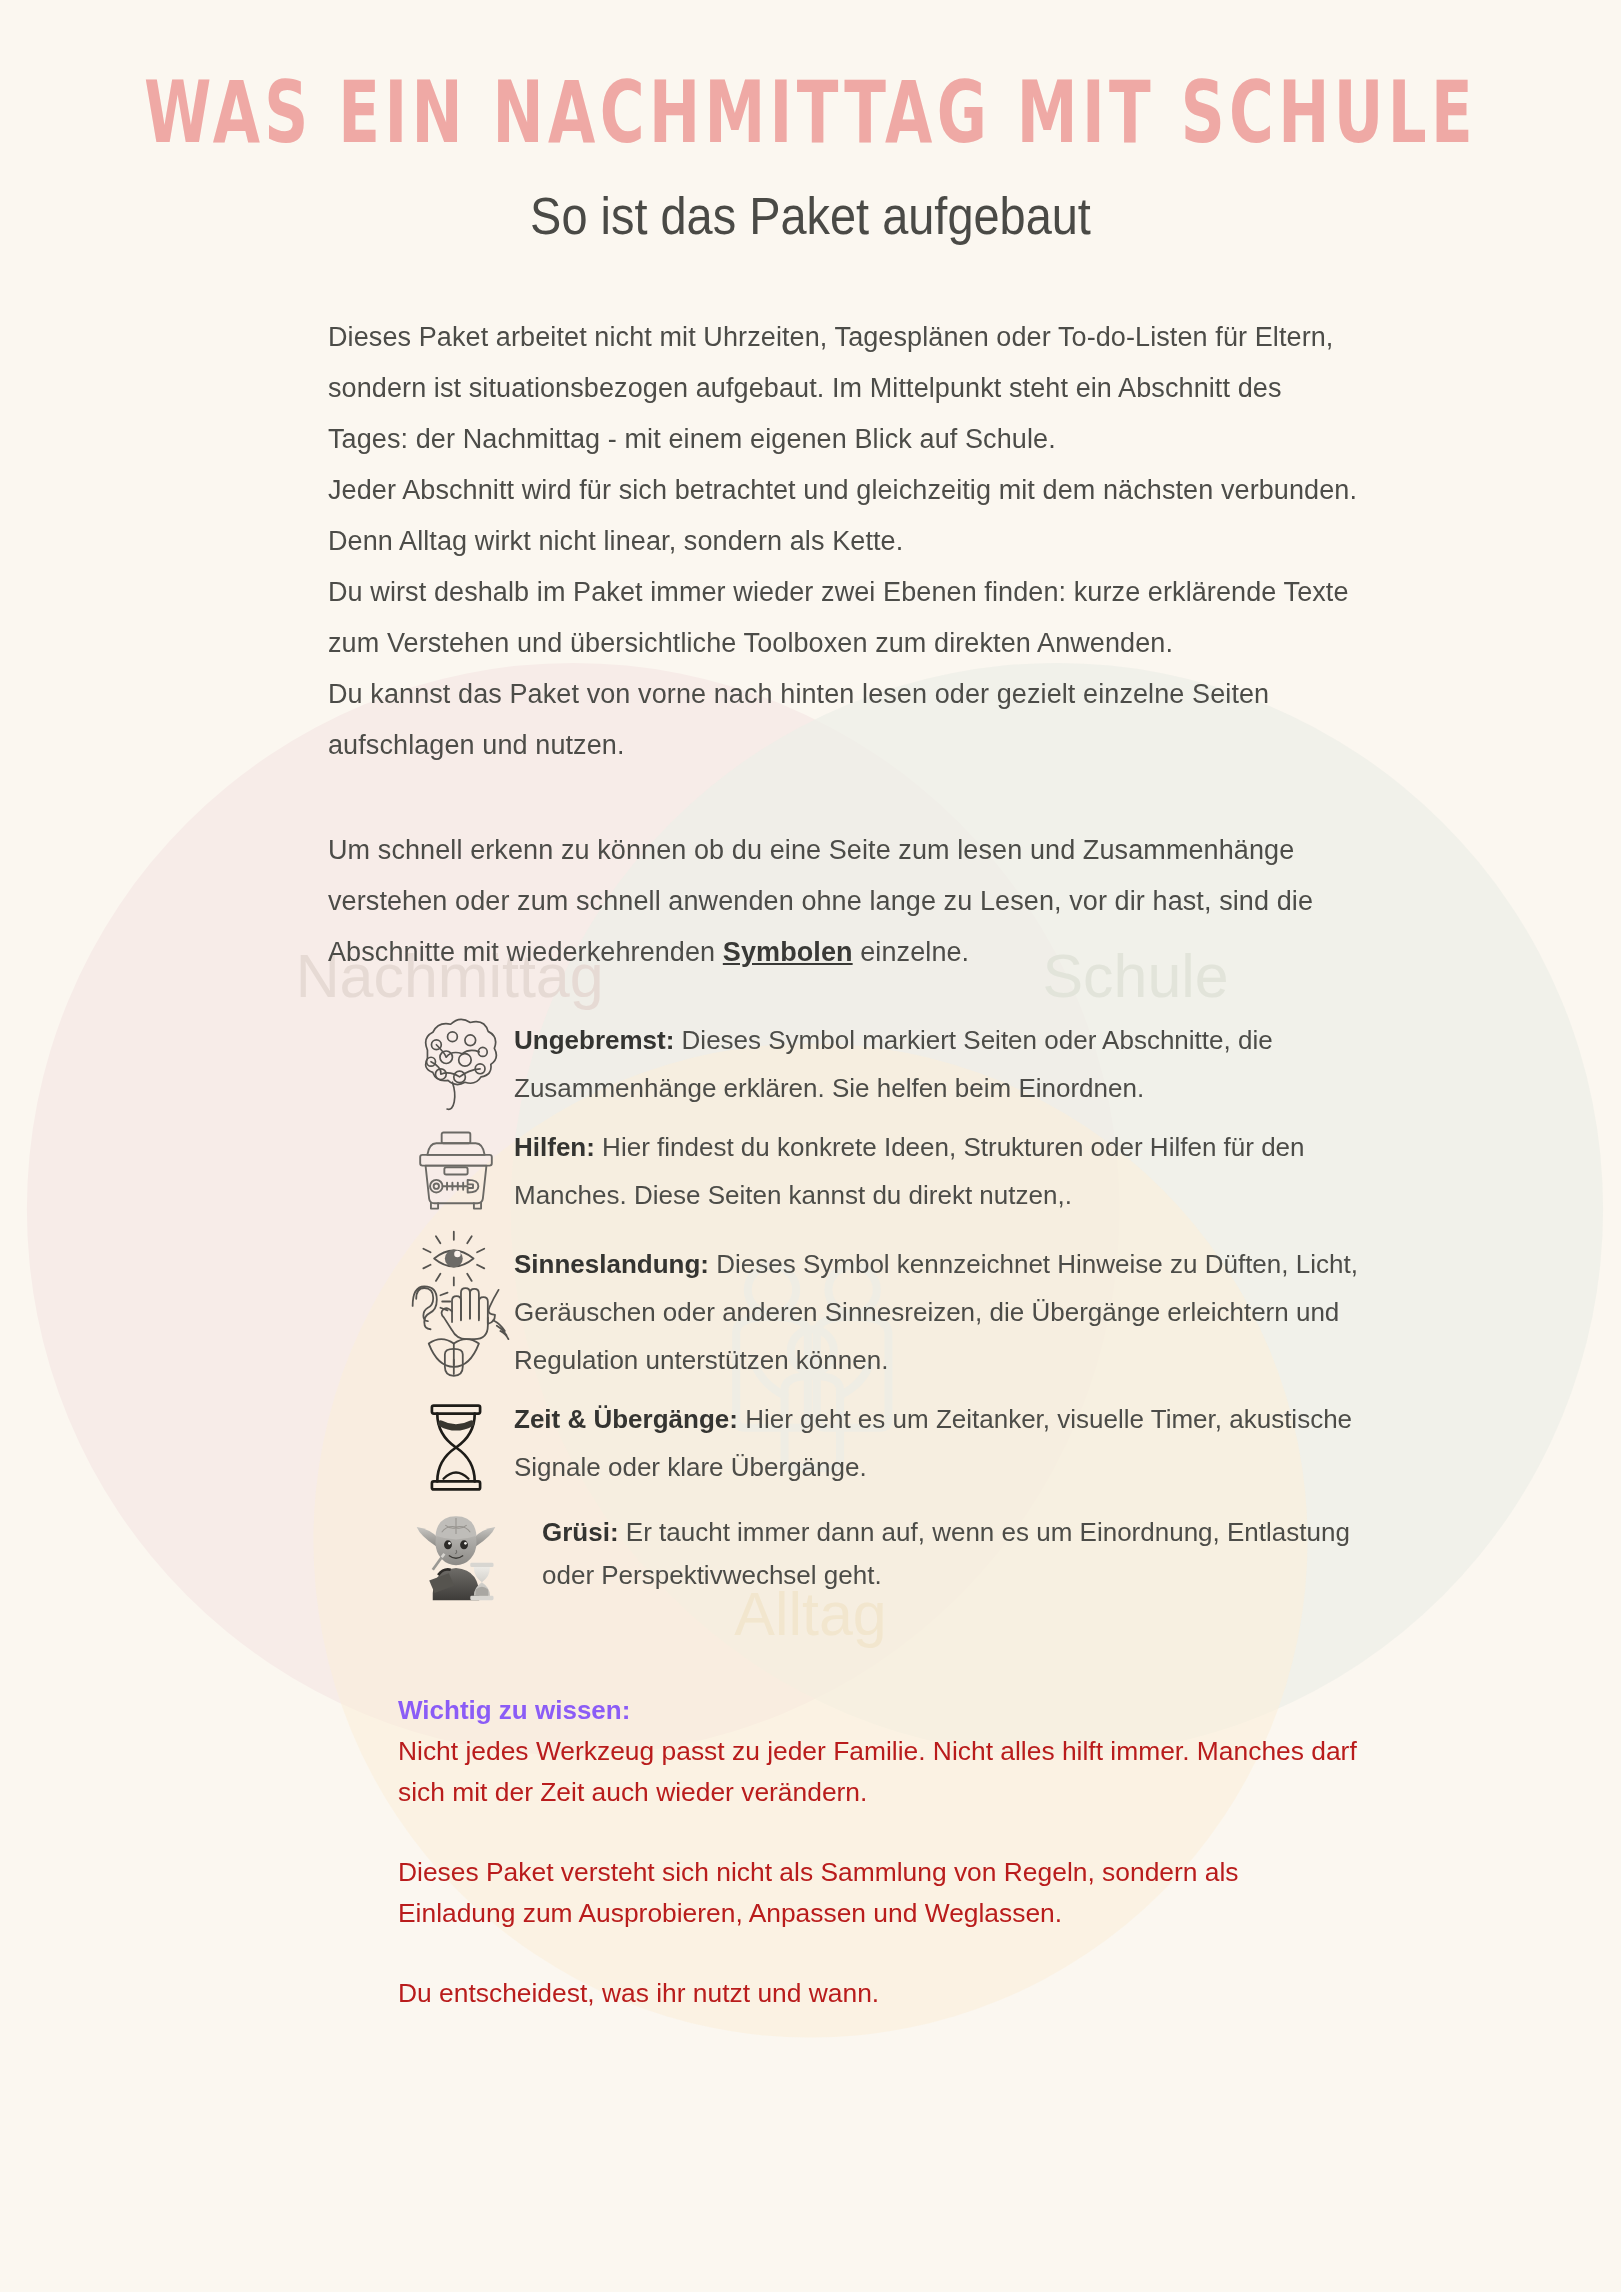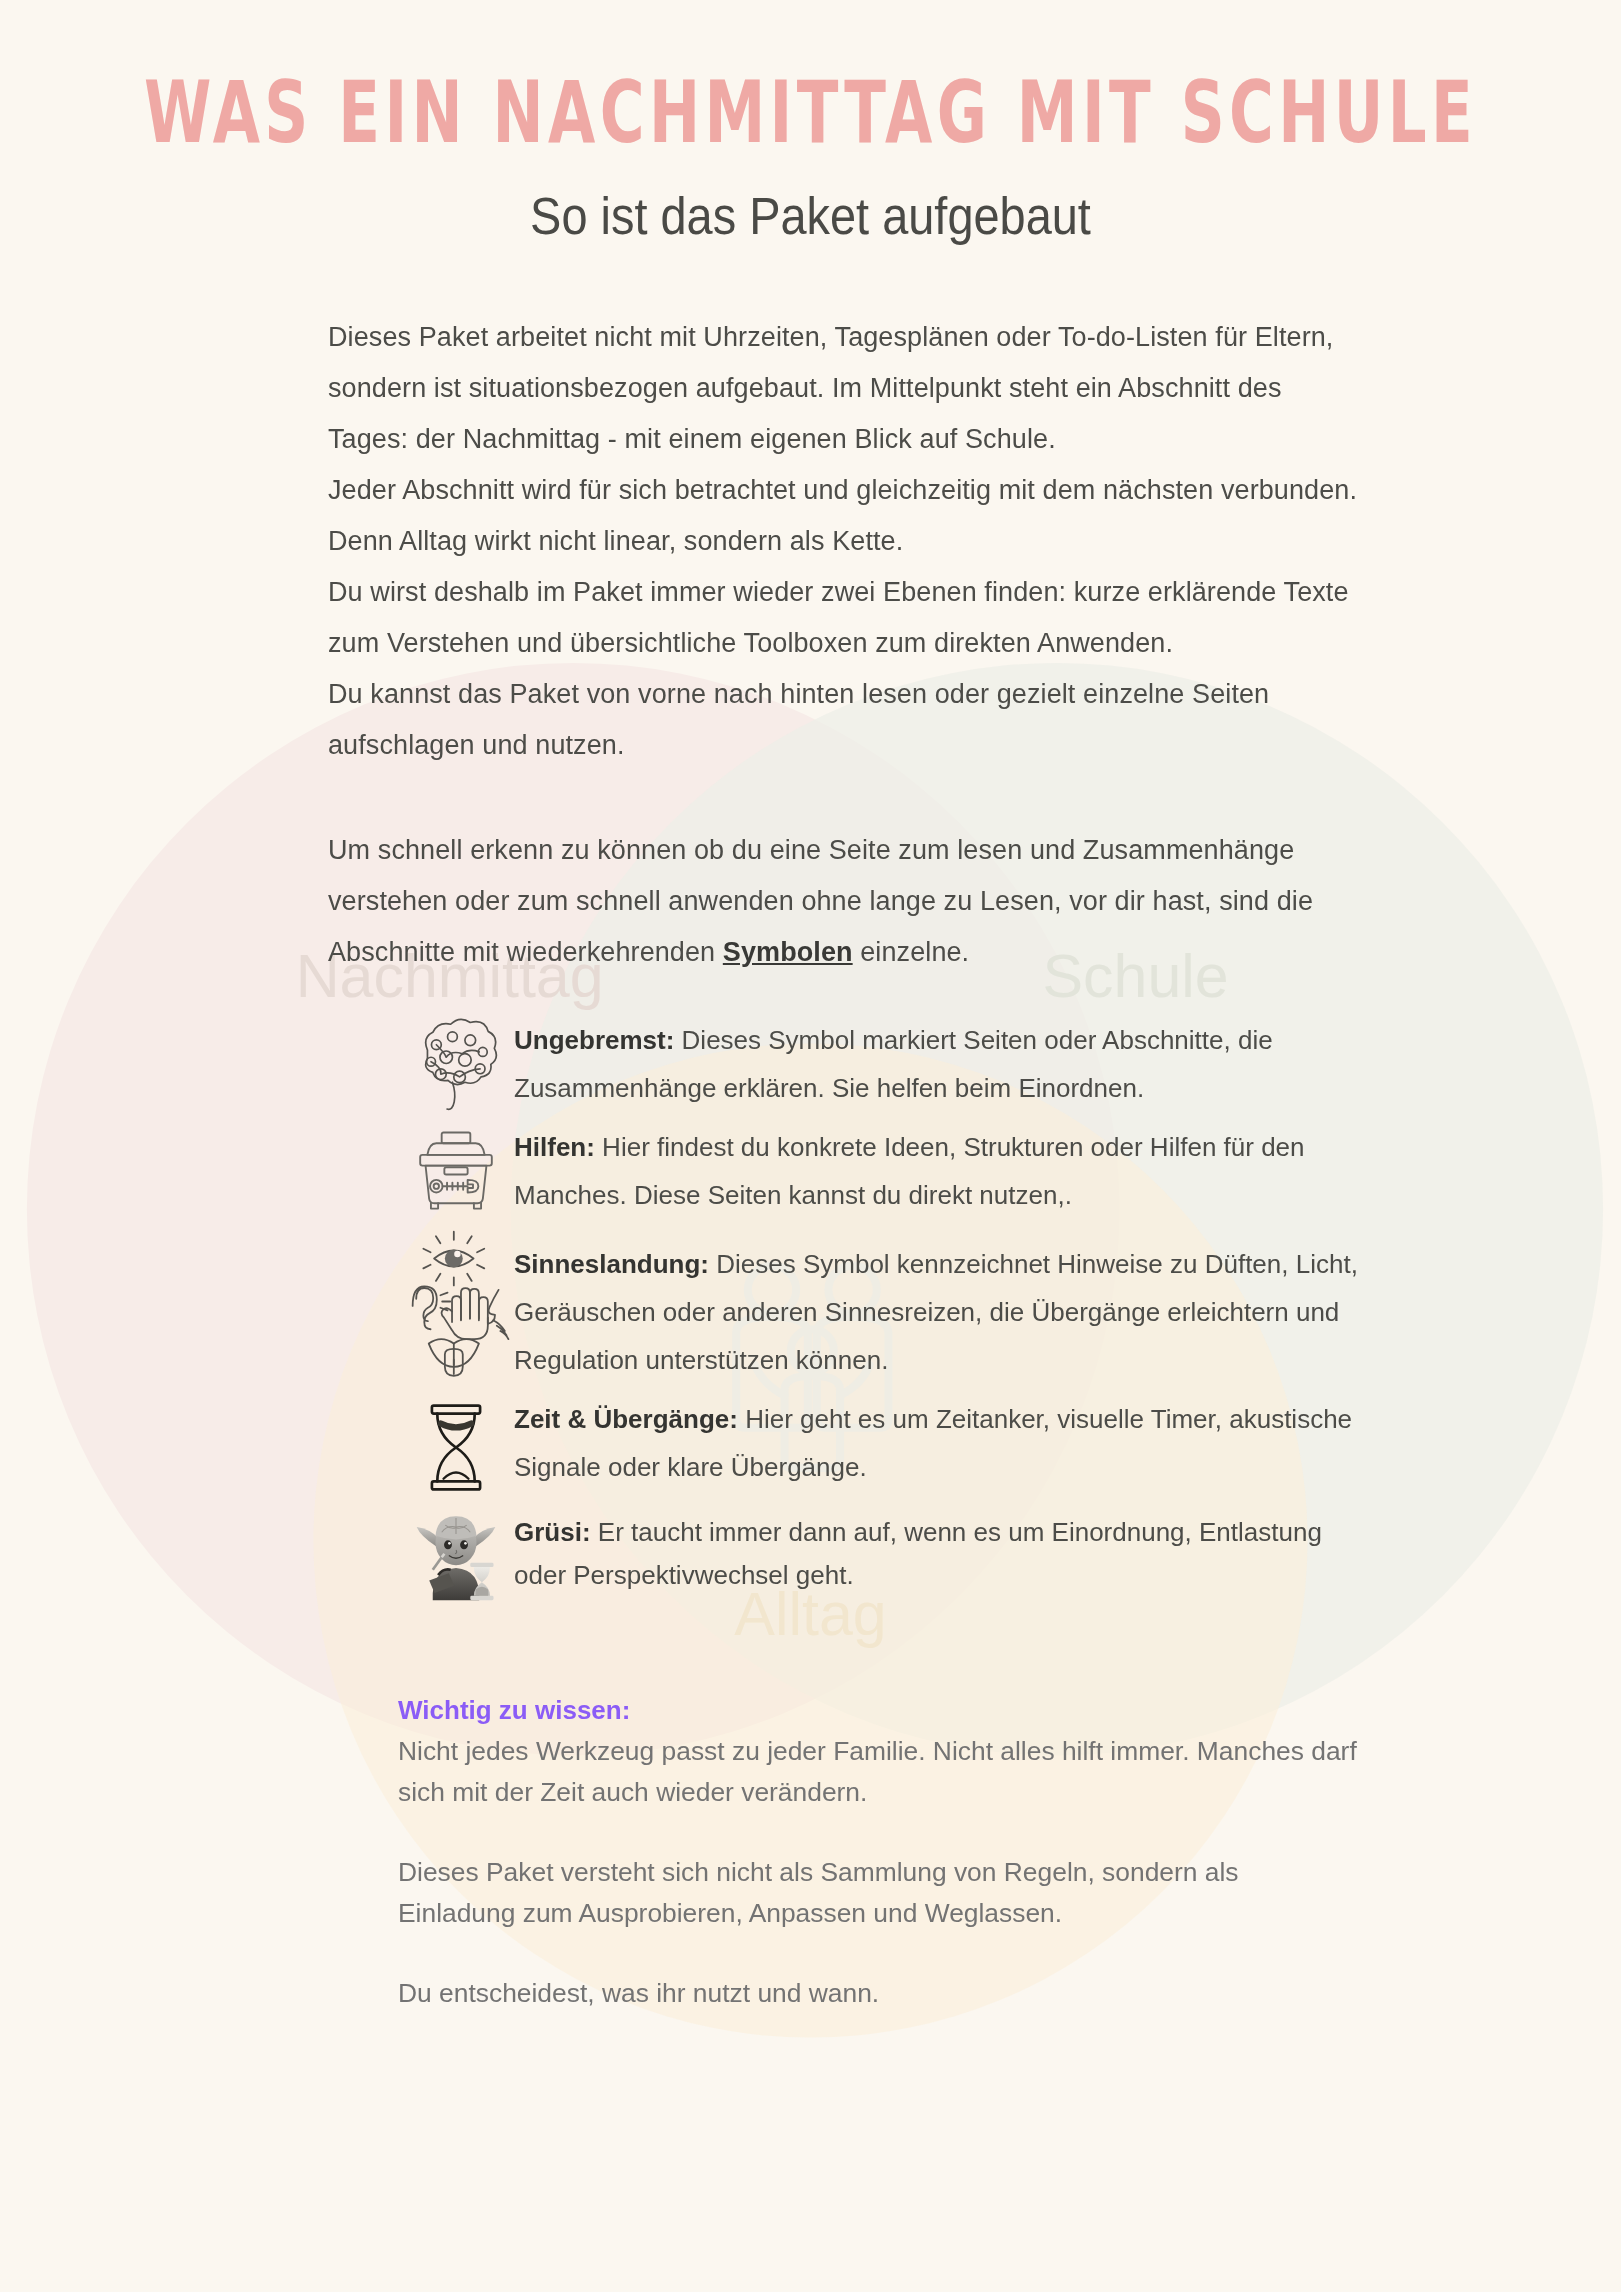--- a/index.html
+++ b/index.html
@@ -90,40 +90,40 @@
   .symbol-text {
     flex:1;
     font-size:26px;
     line-height:48px;
     color:#4C4C48;
     padding-top:1.8px;
   }
   .symbol-text b { font-weight:700; color:#343431; }
   .row-sense  .symbol-icon { padding-top:1.8px; }
   .row-sense  .symbol-text { padding-top:12.5px; }
-  .row-gruesi .symbol-text { line-height:43px; padding-top:9px; }
+  .row-gruesi .symbol-text { line-height:43px; padding-top:9px;margin-left:28px; }
   .row-zeit   .symbol-icon { padding-top:9px; }
   .row-toolbox .symbol-icon { padding-top:7.2px; }
   .row-verstehen .symbol-icon { padding-top:3.6px; }
 
   
   .closing {
     margin-top:86px;
     padding-left:70px;
   }
   .closing .lead {
     font-size:26px;
     font-weight:700;
     color:#8b5cf6;
     line-height:41px;
   }
   .closing .ptight {
     font-size:26.4px;
     line-height:41px;
-    color:#737373;
+    color:#b91c1c;
   }
   .closing .spacer { height:39px; }
 
   
   .footer {
     position:absolute;
     left:0; right:0;
     bottom:42px;
     text-align:center;
     font-size:28px;

